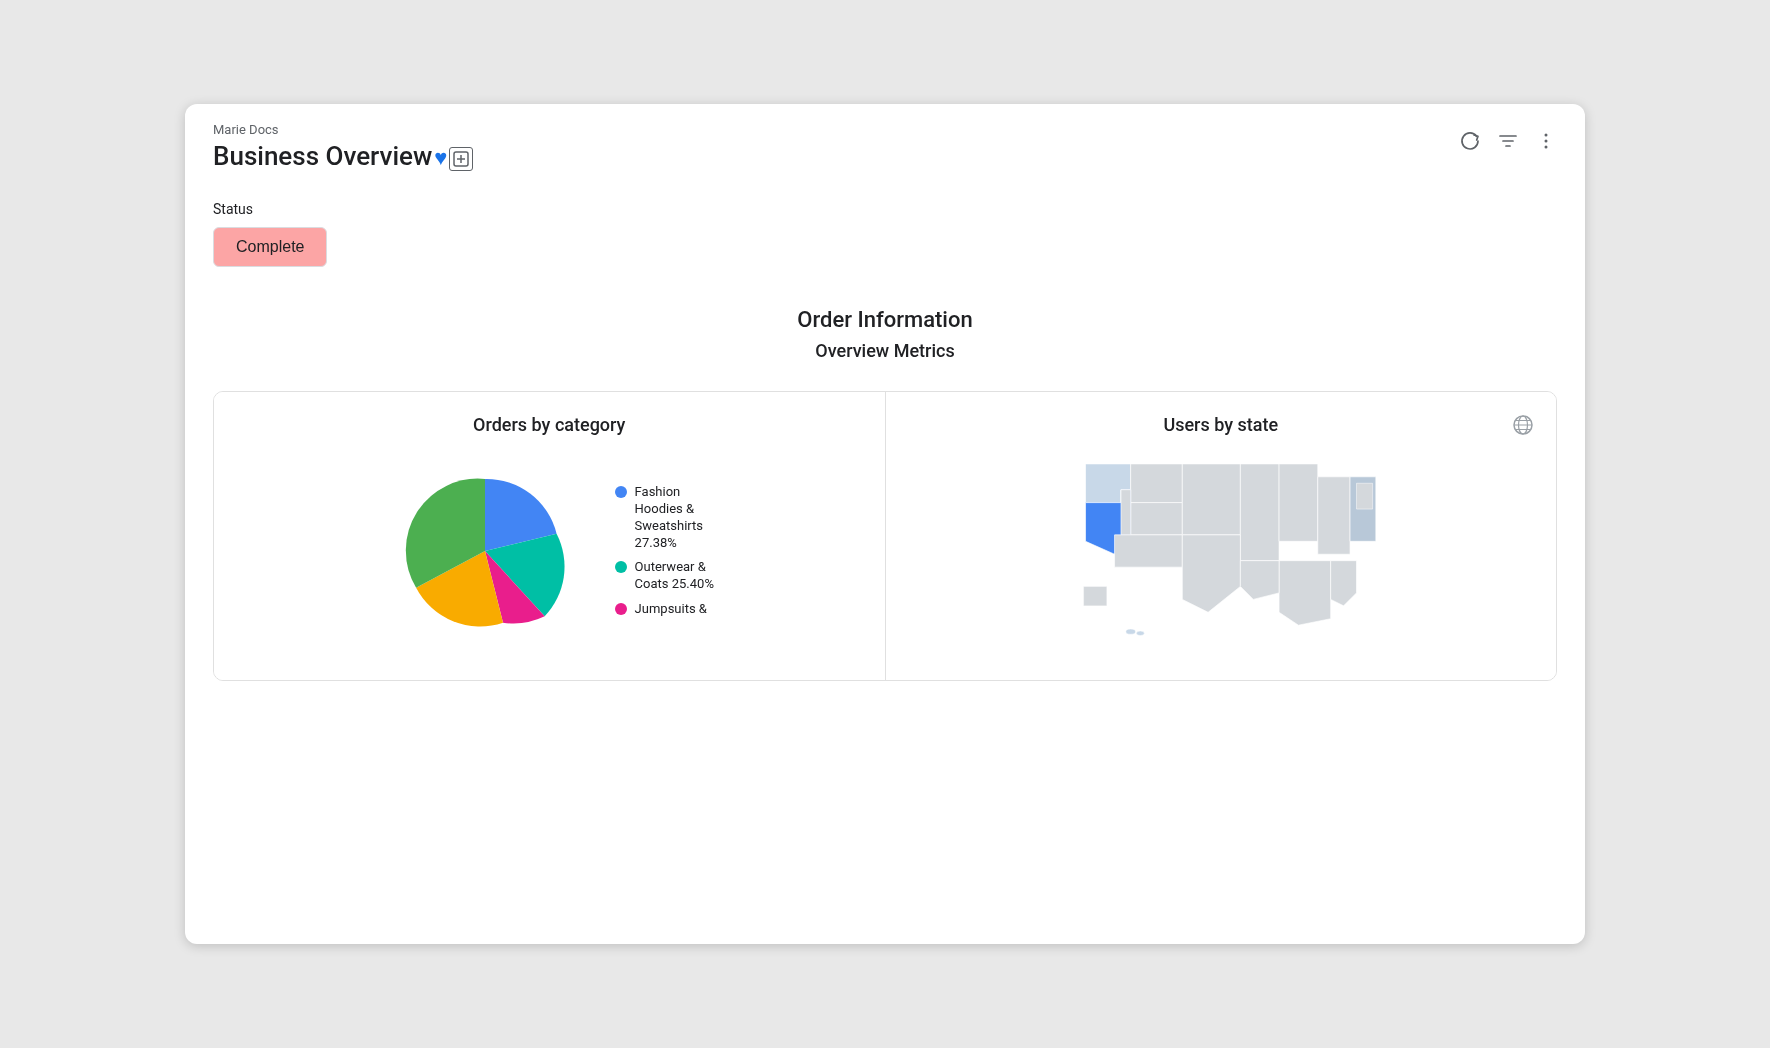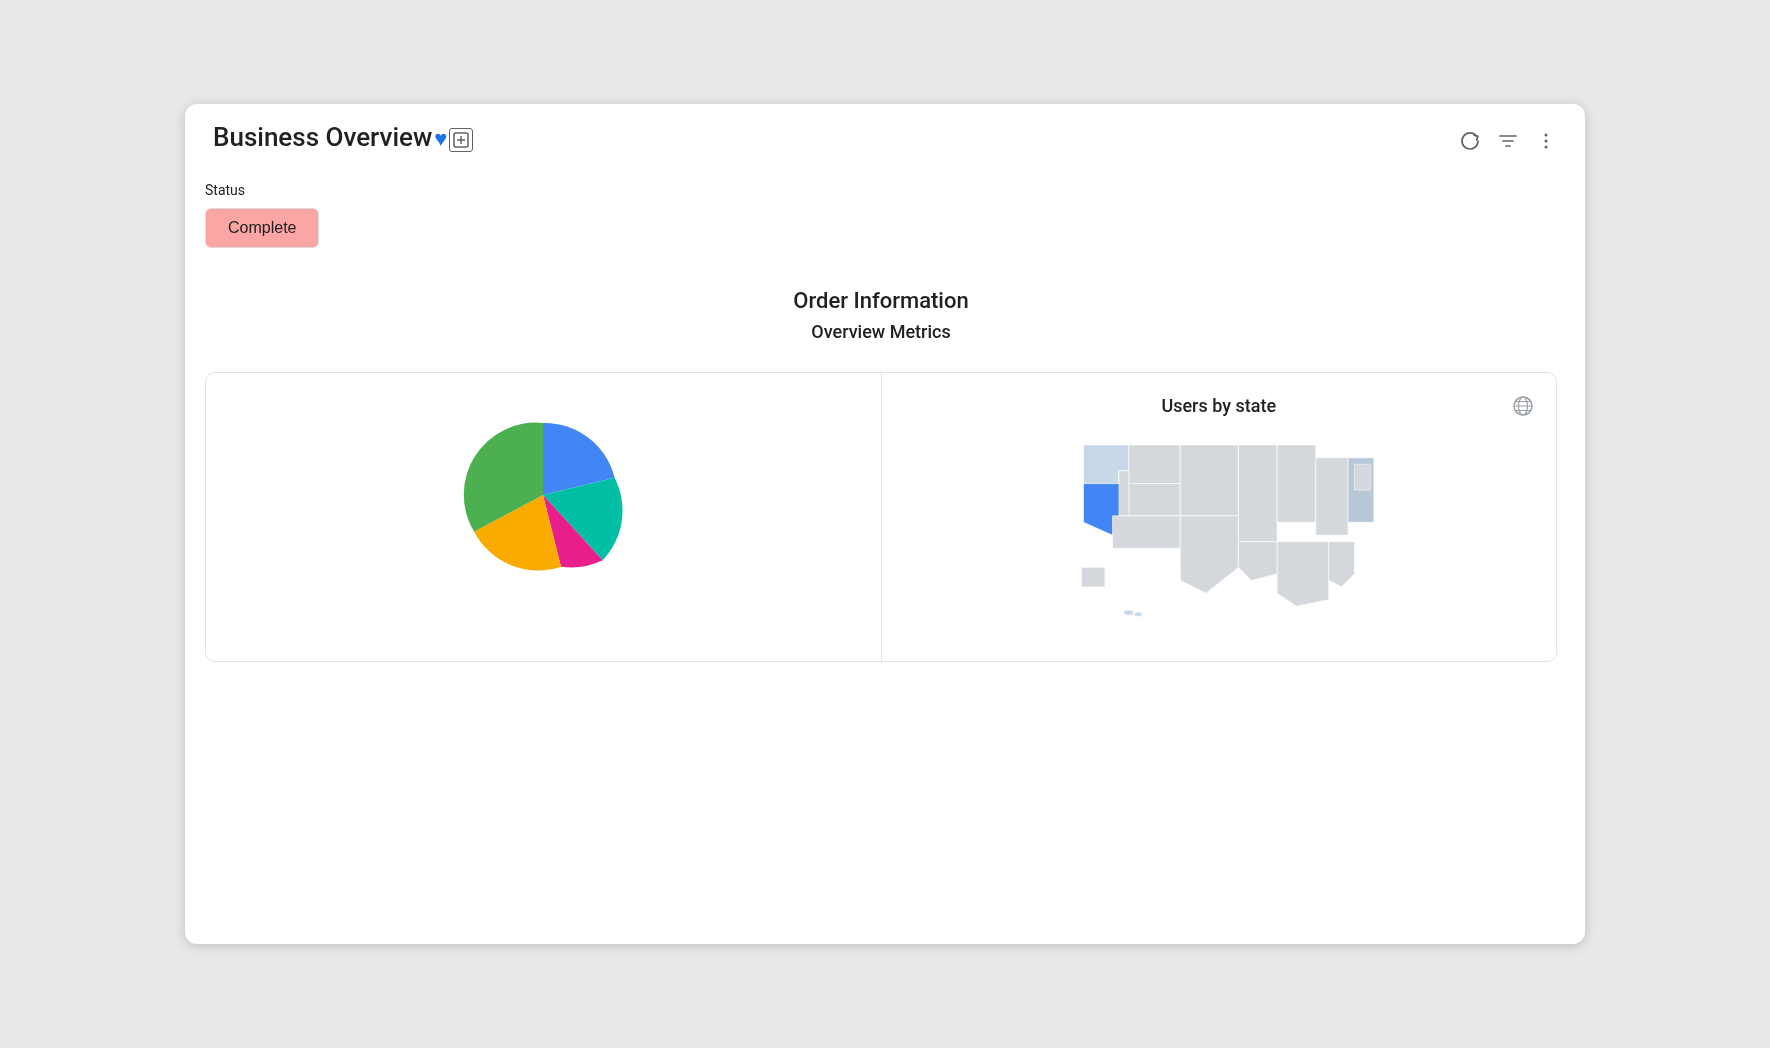--- a/index.html
+++ b/index.html
@@ -66,21 +66,21 @@
       display: flex;
       align-items: center;
       gap: 16px;
     }
     .toolbar-icon {
       color: #5f6368;
       font-size: 20px;
       cursor: pointer;
     }
     .content-area {
-      padding: 20px 28px 20px 20px;
+      padding: 20px 28px 20px 28px;
     }
     .status-label {
       font-size: 14px;
       color: #202124;
       margin-bottom: 10px;
       font-weight: 400;
     }
     .complete-button {
       background: #fca5a5;
       border: 1px solid #dadce0;
@@ -196,20 +196,21 @@
       width: 580px;
       height: 200px;
     }
   </style>
 </head>
 <body>
 
 <div class="window">
 
   <div class="header">
+    <div class="workspace-label">Marie Docs</div>
     <div class="title-row">
       <span class="page-title">Business Overview</span>
       <span class="heart-icon">♥</span>
       <span class="add-box-icon">
         <svg width="16" height="16" viewBox="0 0 16 16" fill="none">
           <rect x="1" y="1" width="14" height="14" rx="2" stroke="#5f6368" stroke-width="1.5" fill="none"></rect>
           <line x1="8" y1="4" x2="8" y2="12" stroke="#5f6368" stroke-width="1.5"></line>
           <line x1="4" y1="8" x2="12" y2="8" stroke="#5f6368" stroke-width="1.5"></line>
         </svg>
       </span>
@@ -244,35 +245,50 @@
 
     <div class="section-center">
       <div class="section-title">Order Information</div>
       <div class="section-subtitle">Overview Metrics</div>
     </div>
 
     
     <div class="charts-row">
 
       <div class="chart-panel">
+        <div class="chart-title">Orders by category</div>
         <div class="pie-area">
 
           <svg class="pie-svg" viewBox="-10 -10 220 200">
 
             <path d="M100,90 L100,0 A90,90 0 0,1 189.5,68.5 Z" fill="#4285F4"></path>
 
             <path d="M100,90 L189.5,68.5 A90,90 0 0,1 174.6,171.6 Z" fill="#00BFA5"></path>
 
             <path d="M100,90 L174.6,171.6 A90,90 0 0,1 122.5,179.6 Z" fill="#E91E8C"></path>
 
             <path d="M100,90 L122.5,179.6 A90,90 0 0,1 13.9,135.9 Z" fill="#F9AB00"></path>
 
             <path d="M100,90 L13.9,135.9 A90,90 0 0,1 100,0 Z" fill="#4CAF50"></path>
           </svg>
 
+          <div class="legend">
+            <div class="legend-item">
+              <span class="legend-dot" style="background:#4285F4;"></span>
+              <span>Fashion<br>Hoodies &amp;<br>Sweatshirts<br>27.38%</span>
+            </div>
+            <div class="legend-item">
+              <span class="legend-dot" style="background:#00BFA5;"></span>
+              <span>Outerwear &amp;<br>Coats 25.40%</span>
+            </div>
+            <div class="legend-item">
+              <span class="legend-dot" style="background:#E91E8C;"></span>
+              <span>Jumpsuits &amp;</span>
+            </div>
+          </div>
         </div>
       </div>
 
       <div class="chart-panel">
         <div class="chart-title">Users by state</div>
         <span class="globe-icon">
           <svg width="22" height="22" viewBox="0 0 22 22" fill="none">
             <circle cx="11" cy="11" r="9" stroke="#9aa0a6" stroke-width="1.5" fill="none"></circle>
             <ellipse cx="11" cy="11" rx="4.5" ry="9" stroke="#9aa0a6" stroke-width="1.2" fill="none"></ellipse>
             <line x1="2" y1="11" x2="20" y2="11" stroke="#9aa0a6" stroke-width="1.2"></line>

